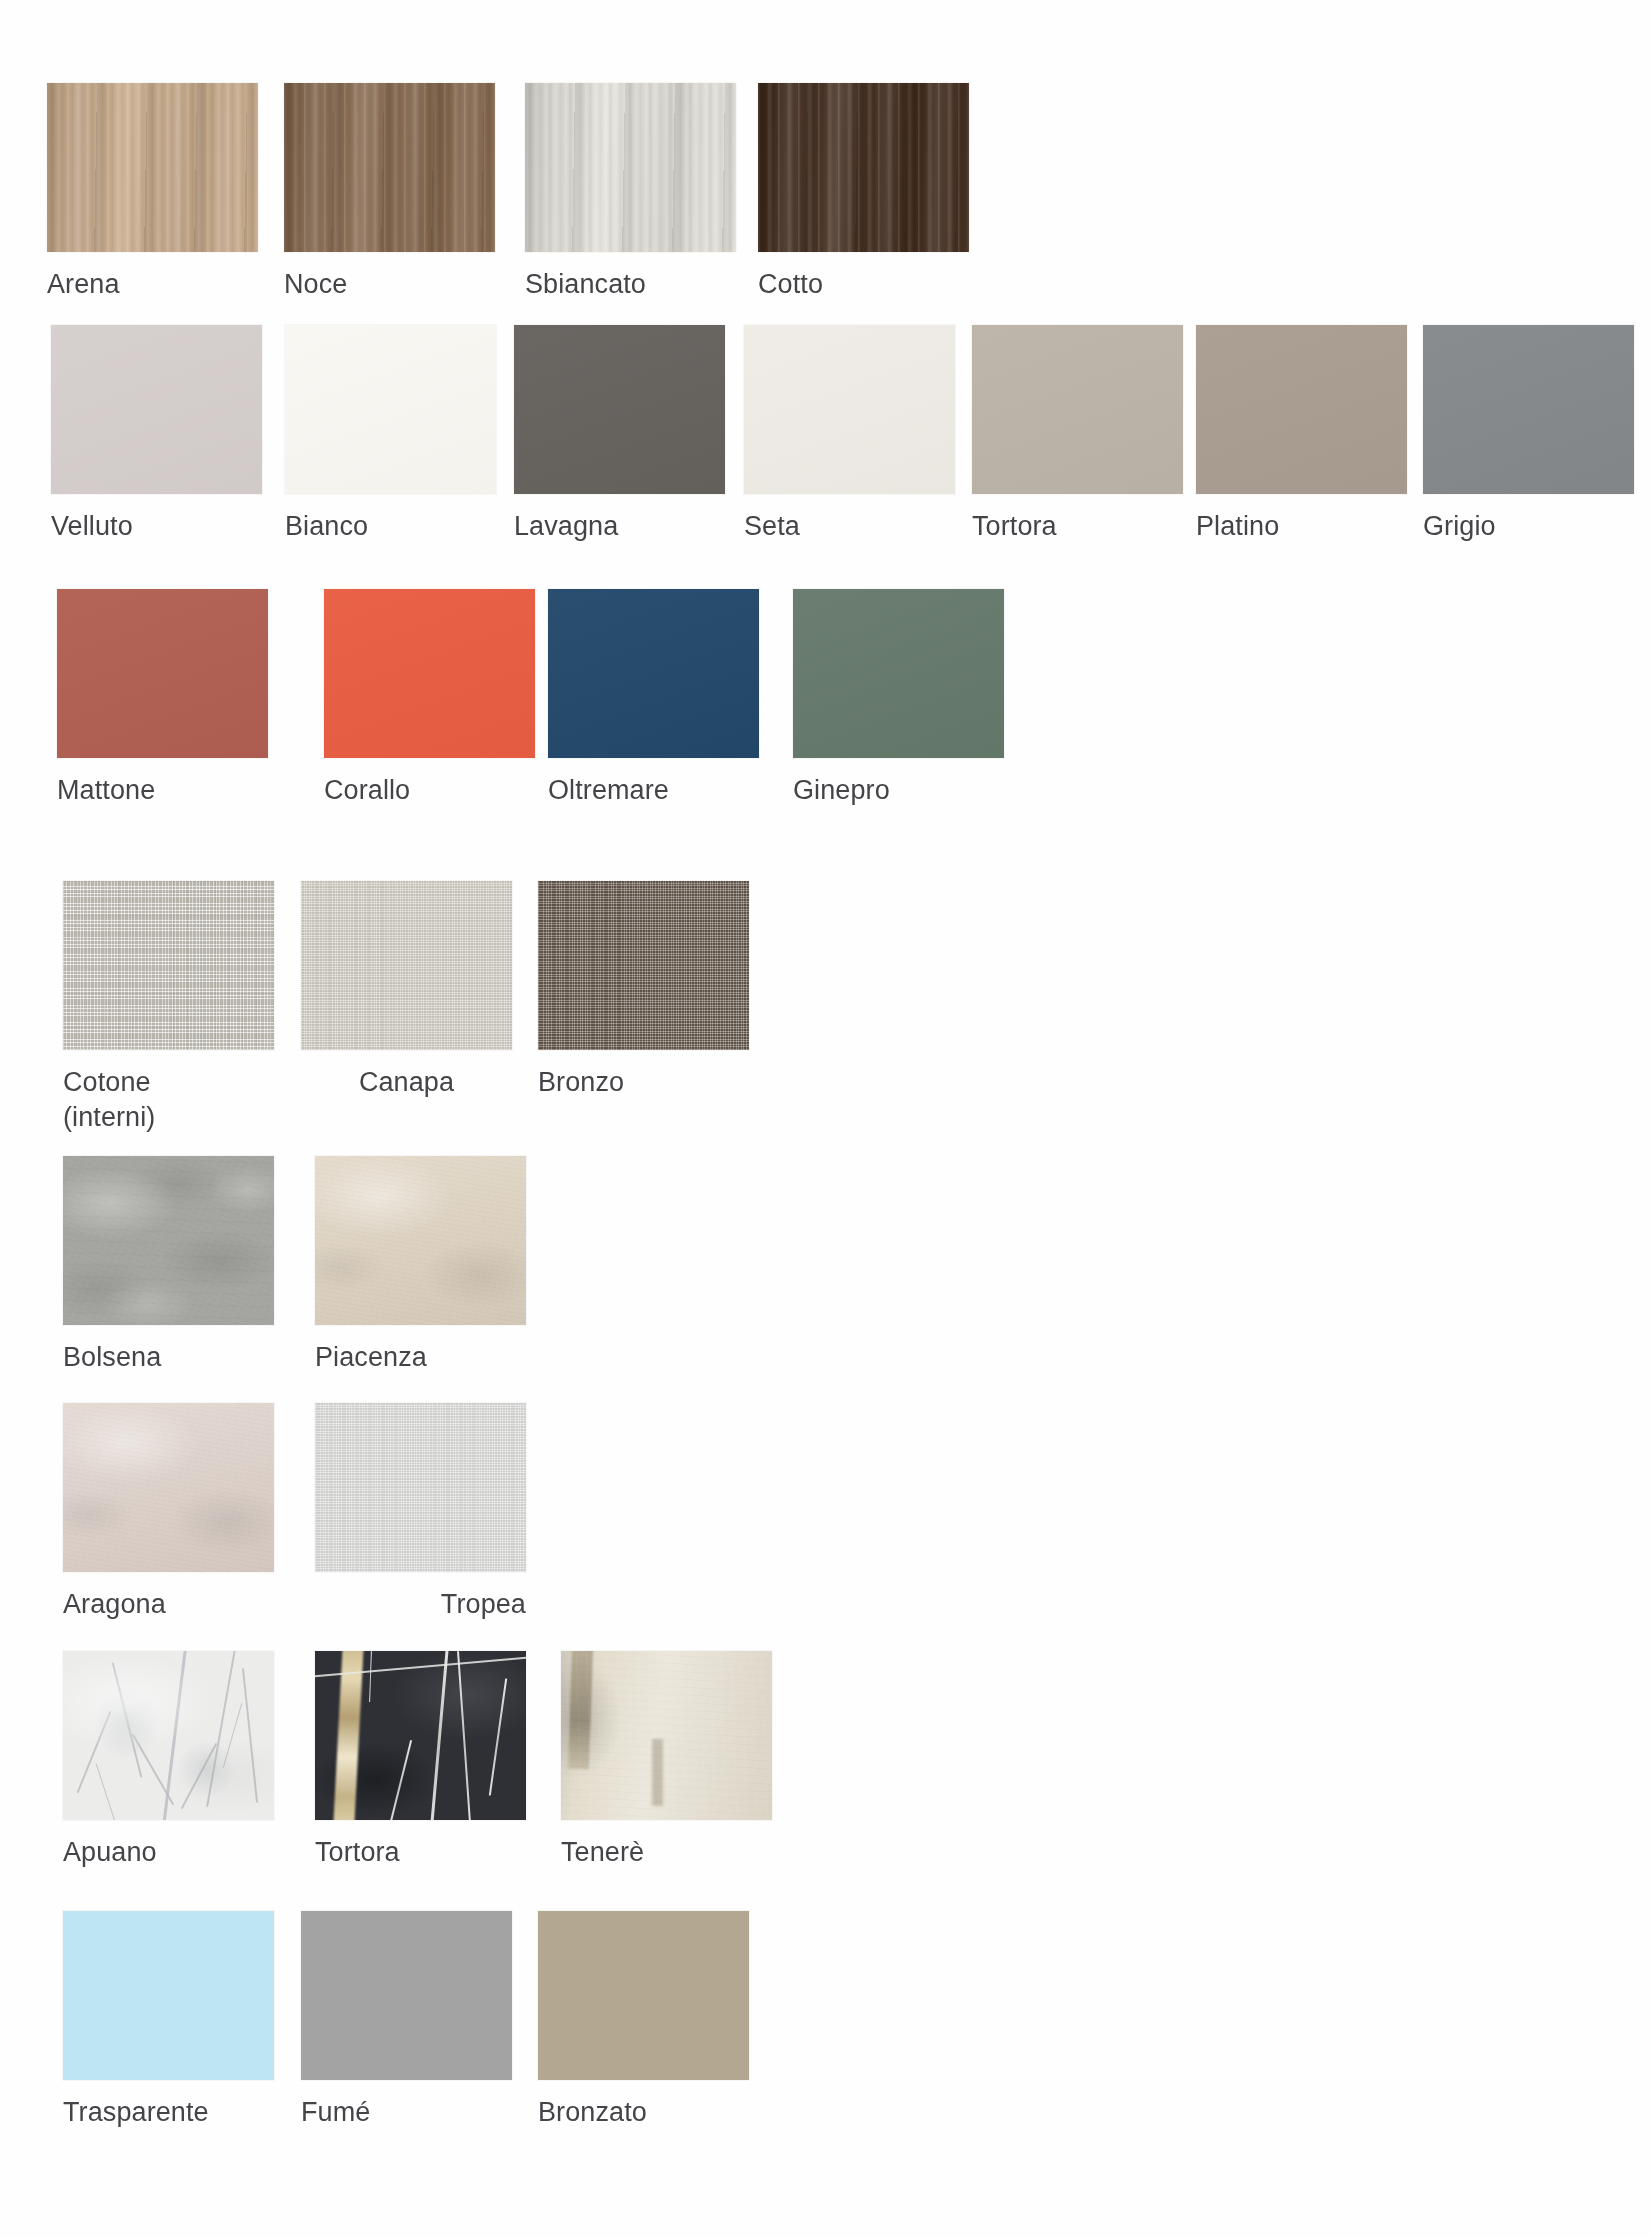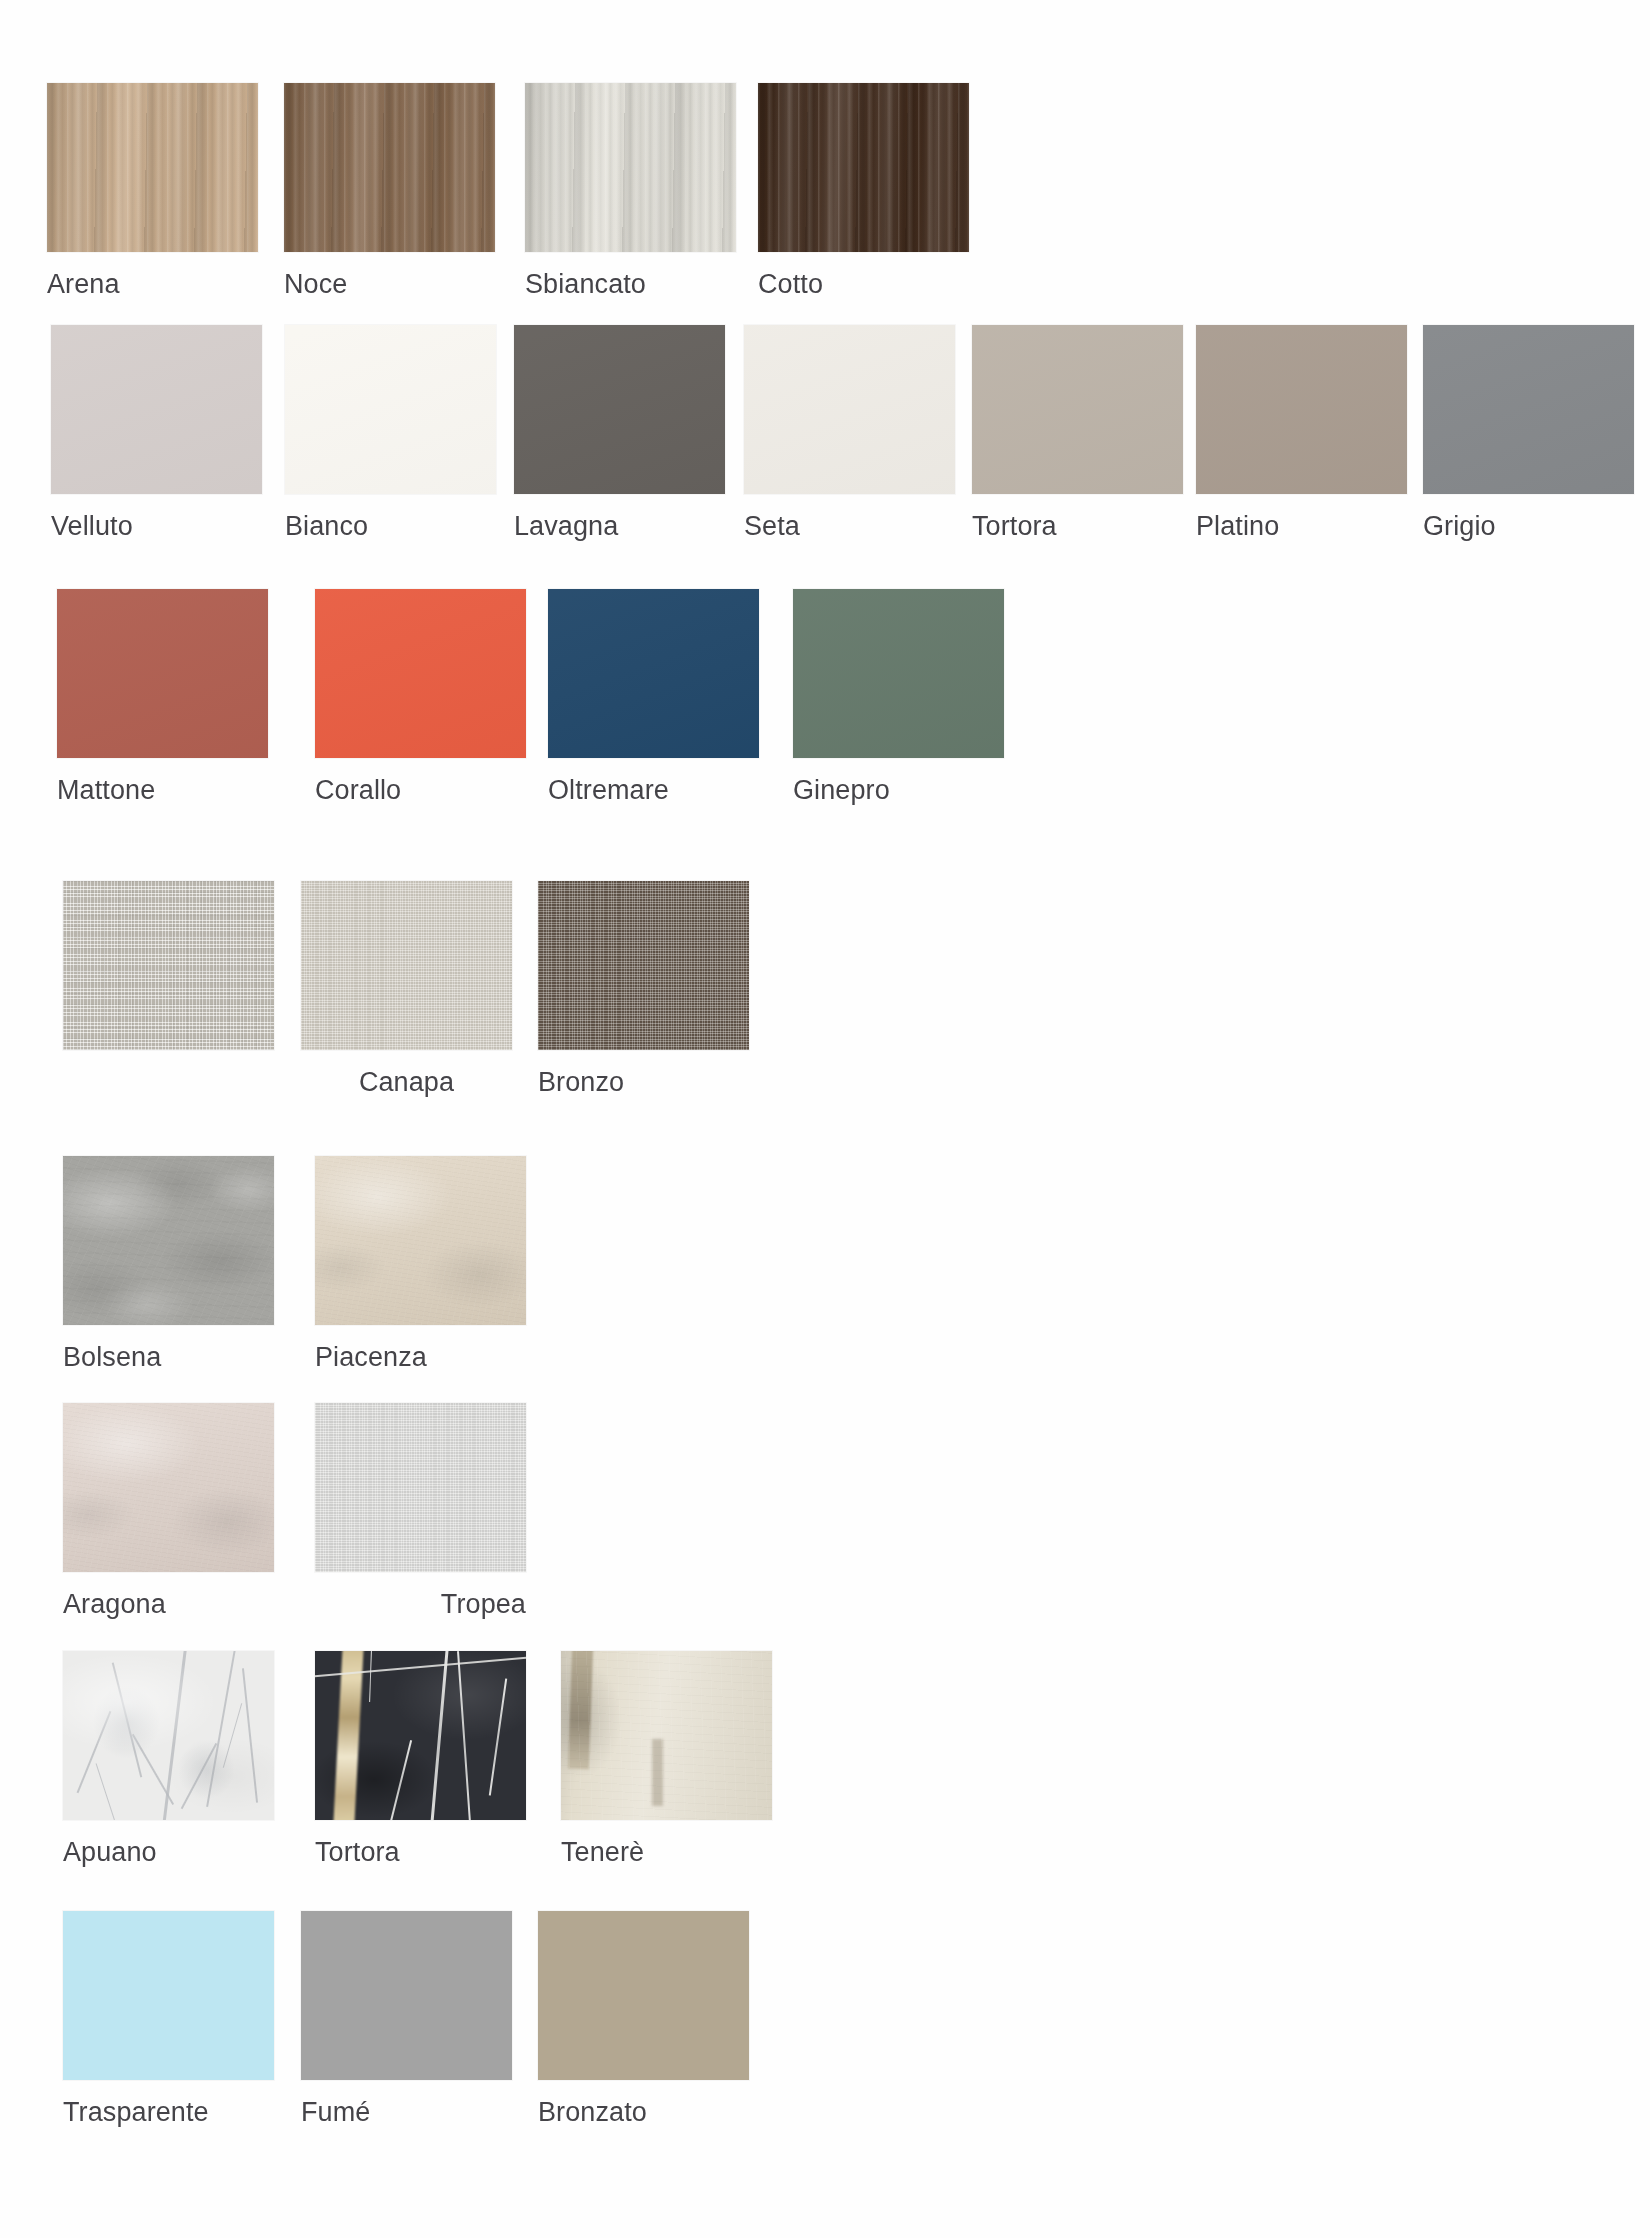--- a/index.html
+++ b/index.html
@@ -213,36 +213,38 @@
       <div class="cell" style="position: absolute; left: 1423px;">
         <div class="sw solid" style="background: rgb(133, 136, 139); width: 211px; height: 169px;"></div>
         <div class="label">Grigio</div>
       </div>
     </div>
     <div class="row" style="top: 589px; left: 0px;">
       <div class="cell" style="position: absolute; left: 57px;">
         <div class="sw solid" style="background: rgb(176, 95, 81); width: 211px; height: 169px;"></div>
         <div class="label">Mattone</div>
       </div>
-      <div class="cell" style="position: absolute; left: 291px; padding-left: 24px;">
+      <div class="cell" style="position: absolute; left: 300px; padding-left: 24px;">
         <div class="sw solid" style="background: rgb(232, 93, 66); width: 211px; height: 169px;"></div>
         <div class="label">Corallo</div>
       </div>
       <div class="cell" style="position: absolute; left: 548px;">
         <div class="sw solid" style="background: rgb(34, 72, 106); width: 211px; height: 169px;"></div>
         <div class="label">Oltremare</div>
       </div>
       <div class="cell" style="position: absolute; left: 793px;">
         <div class="sw solid" style="background: rgb(101, 121, 107); width: 211px; height: 169px;"></div>
         <div class="label">Ginepro</div>
       </div>
     </div>
     <div class="row" style="top: 881px; left: 0px;">
       <div class="cell" style="position: absolute; left: 63px;">
         <div class="sw linen" style="background: rgb(205, 201, 191); width: 211px; height: 169px;"></div>
+        <div class="label">Cotone
+(interni)</div>
       </div>
       <div class="cell" style="position: absolute; left: 301px; align-items: center;">
         <div class="sw weave" style="background: rgb(210, 205, 195); width: 211px; height: 169px;"></div>
         <div class="label">Canapa</div>
       </div>
       <div class="cell" style="position: absolute; left: 538px;">
         <div class="sw weave" style="background: rgb(99, 86, 74); width: 211px; height: 169px;"></div>
         <div class="label">Bronzo</div>
       </div>
     </div>

